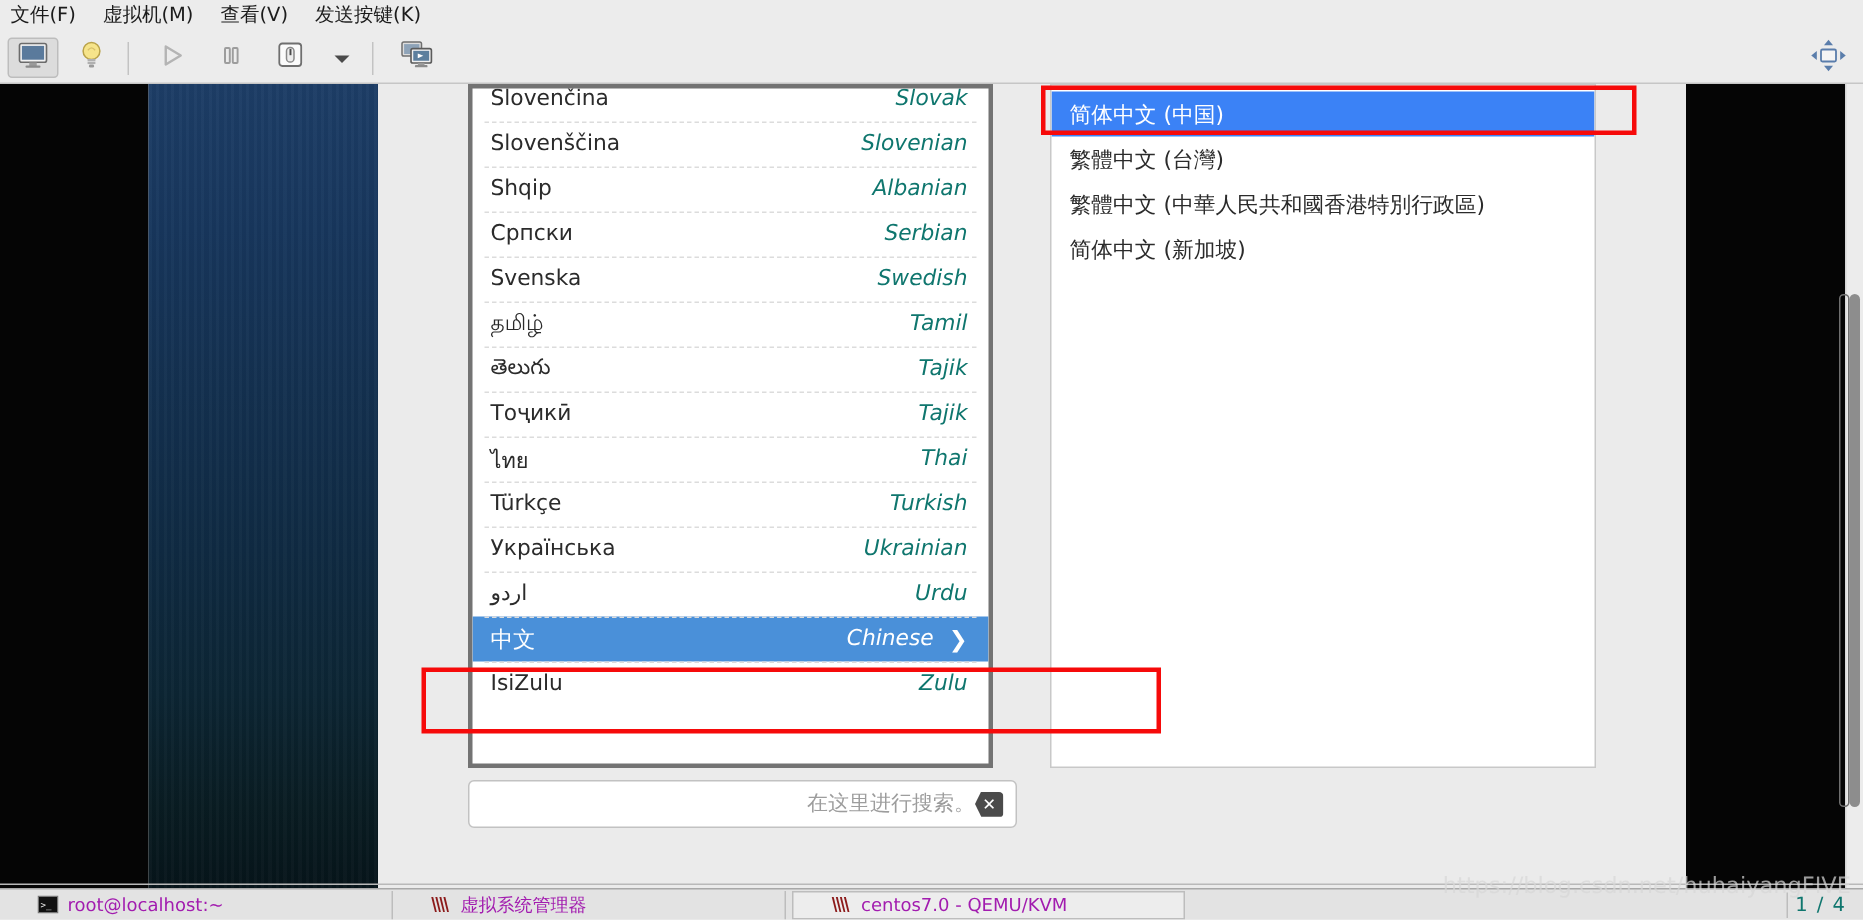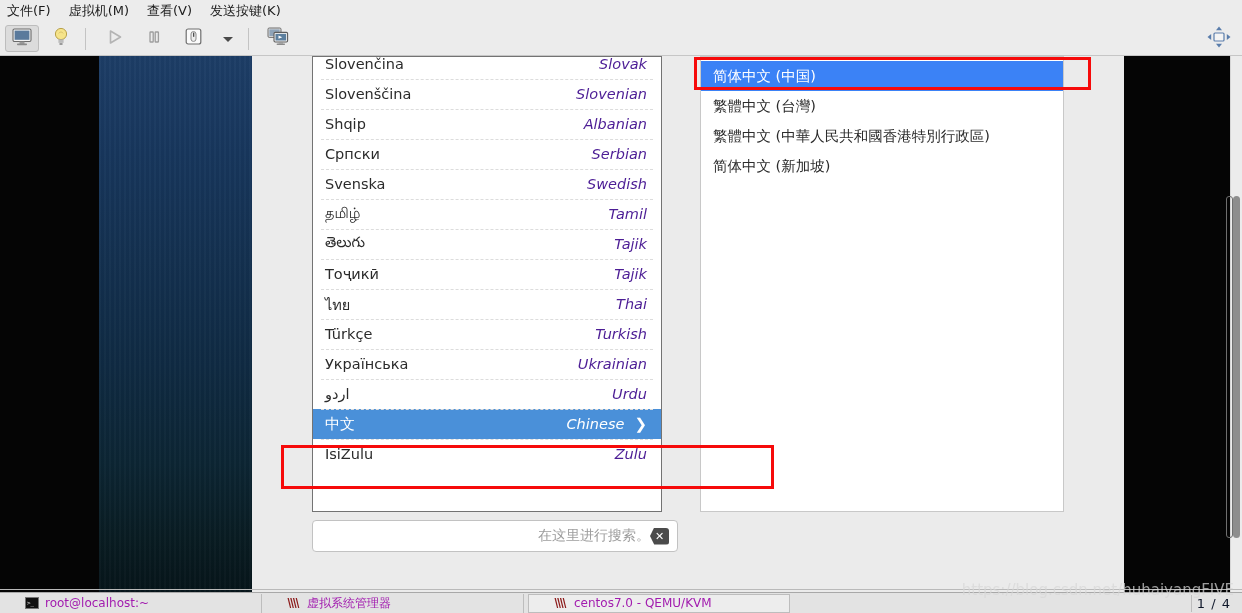--- a/index.html
+++ b/index.html
@@ -49,29 +49,29 @@
     background: repeating-linear-gradient(to right, rgba(255,255,255,0.022) 0 2px, rgba(0,0,0,0.02) 2px 5px);
   }
   .guest-black-r { position: absolute; left: 1124px; top: 56px; width: 107px; height: 536px; background: #050505; }
 
   
   .installer-bg { position: absolute; left: 252px; top: 56px; width: 872px; height: 536px; background: #ebebeb; }
 
   
   .lang-panel {
     position: absolute; left: 312px; top: 56px; width: 350px; height: 456px;
-    background: #ffffff; border: 1px solid #737373; box-sizing: border-box;
+    background: #ffffff; border: 3px solid #737373; box-sizing: border-box;
     overflow: hidden;
   }
   .lang-row {
     height: 30px; display: flex; align-items: center; justify-content: space-between;
     padding: 0 14px 0 12px; box-sizing: border-box; position: relative;
   }
   .lang-row .native { font-size: 14.5px; color: #2b2b2b; }
-  .lang-row .english { font-size: 14.5px; color: #4c1d95; font-style: italic; }
+  .lang-row .english { font-size: 14.5px; color: #0f766e; font-style: italic; }
   .lang-row.sep::before {
     content: ""; position: absolute; left: 8px; right: 8px; top: 0;
     border-top: 1px dashed #dcdcdc;
   }
   .lang-row.selected { background: #4a90d9; gap: 35px; }
   .lang-row.selected .native { color: #ffffff; font-size: 15px; }
   .lang-row.selected .english { color: #ffffff; }
   .lang-row.selected .chev { color: #ffffff; font-size: 15px; margin-left: 10px; font-weight: bold; }
   .lang-row .chev { display: none; }
   .lang-row.selected .chev { display: inline; }
@@ -137,21 +137,21 @@
     height: 19px; display: flex; align-items: center; gap: 6px;
     padding: 0 25px; font-size: 12px; color: #a21caf; white-space: nowrap;
     border-right: 1px solid #bdbdbd; box-sizing: border-box;
   }
   .task.w1 { width: 262px; }
   .task.w2 { width: 262px; }
   .task.w3 { width: 262px; background: #ededed; border: 1px solid #bdbdbd; margin-left: 4px; }
   .task .ticon { width: 14px; height: 12px; flex: none; }
   .pager {
     position: absolute; right: 6px; bottom: 1px;
-    font-size: 13px; color: #0f172a; letter-spacing: 1px;
+    font-size: 13px; color: #0f766e; letter-spacing: 1px;
     padding: 1px 5px; border-left: 1px solid #bdbdbd;
   }
   .watermark {
     position: absolute; right: 8px; bottom: 14px;
     font-size: 15px; color: rgba(215,215,215,0.72);
     letter-spacing: 0px; white-space: nowrap; pointer-events: none;
   }
   .sep-line { position: absolute; left: 0; top: 589px; width: 1242px; height: 1px; background: #b9b9b9; }
 </style>
 </head>

